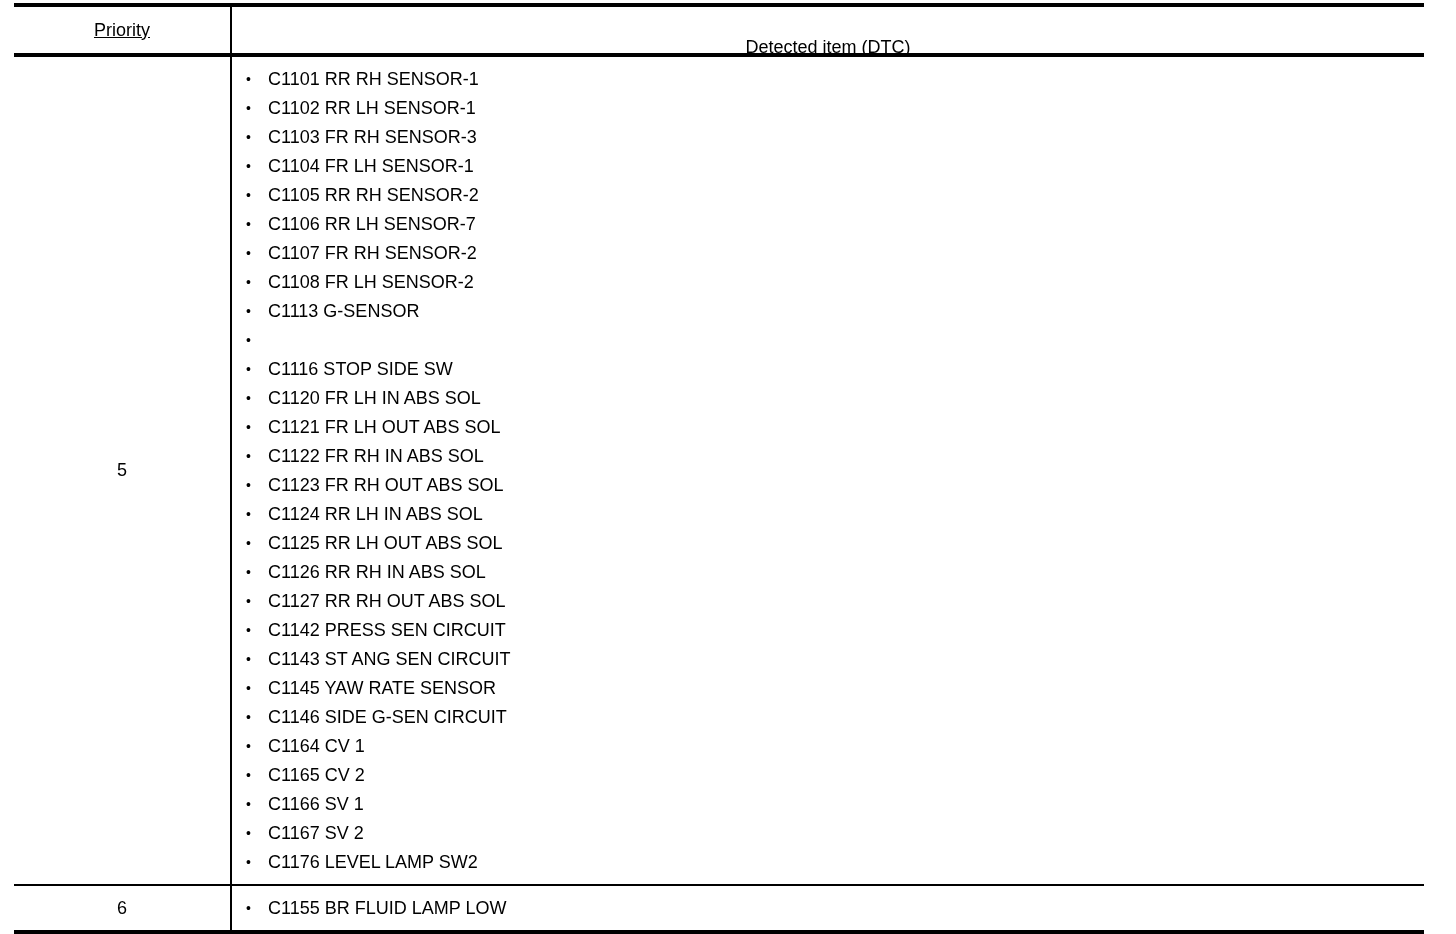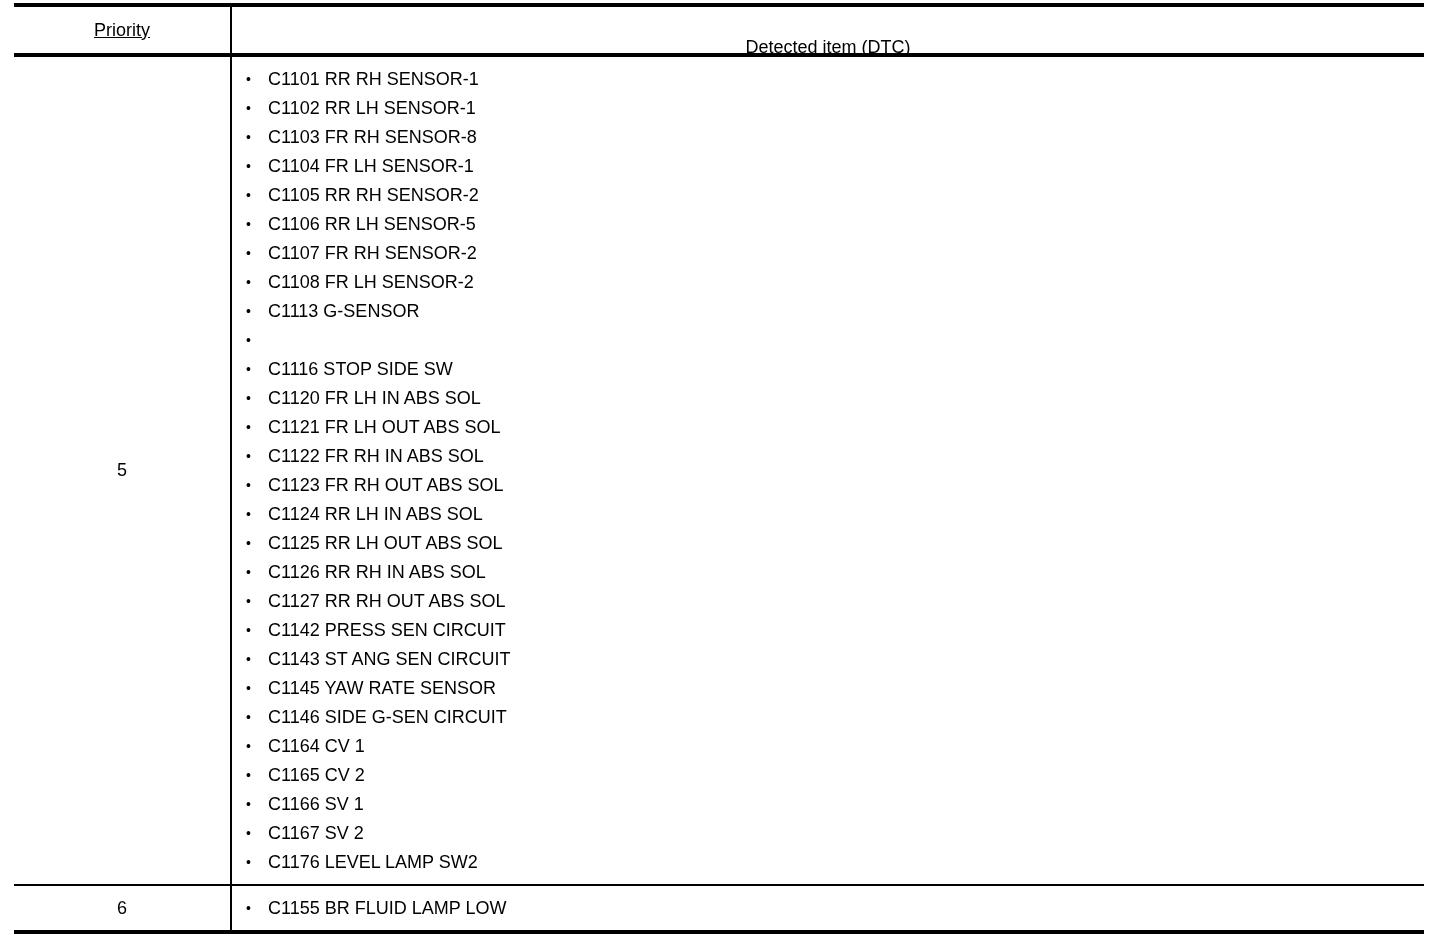--- a/index.html
+++ b/index.html
@@ -79,36 +79,36 @@
             <span>C1101 RR RH SENSOR-1</span>
           </li>
 
           <li class="dtc-item">
             <span class="bullet">•</span>
             <span>C1102 RR LH SENSOR-1</span>
           </li>
 
           <li class="dtc-item">
             <span class="bullet">•</span>
-            <span>C1103 FR RH SENSOR-8</span>
+            <span>C1103 FR RH SENSOR-3</span>
           </li>
 
           <li class="dtc-item">
             <span class="bullet">•</span>
             <span>C1104 FR LH SENSOR-1</span>
           </li>
 
           <li class="dtc-item">
             <span class="bullet">•</span>
             <span>C1105 RR RH SENSOR-2</span>
           </li>
 
           <li class="dtc-item">
             <span class="bullet">•</span>
-            <span>C1106 RR LH SENSOR-5</span>
+            <span>C1106 RR LH SENSOR-7</span>
           </li>
 
           <li class="dtc-item">
             <span class="bullet">•</span>
             <span>C1107 FR RH SENSOR-2</span>
           </li>
 
           <li class="dtc-item">
             <span class="bullet">•</span>
             <span>C1108 FR LH SENSOR-2</span>

